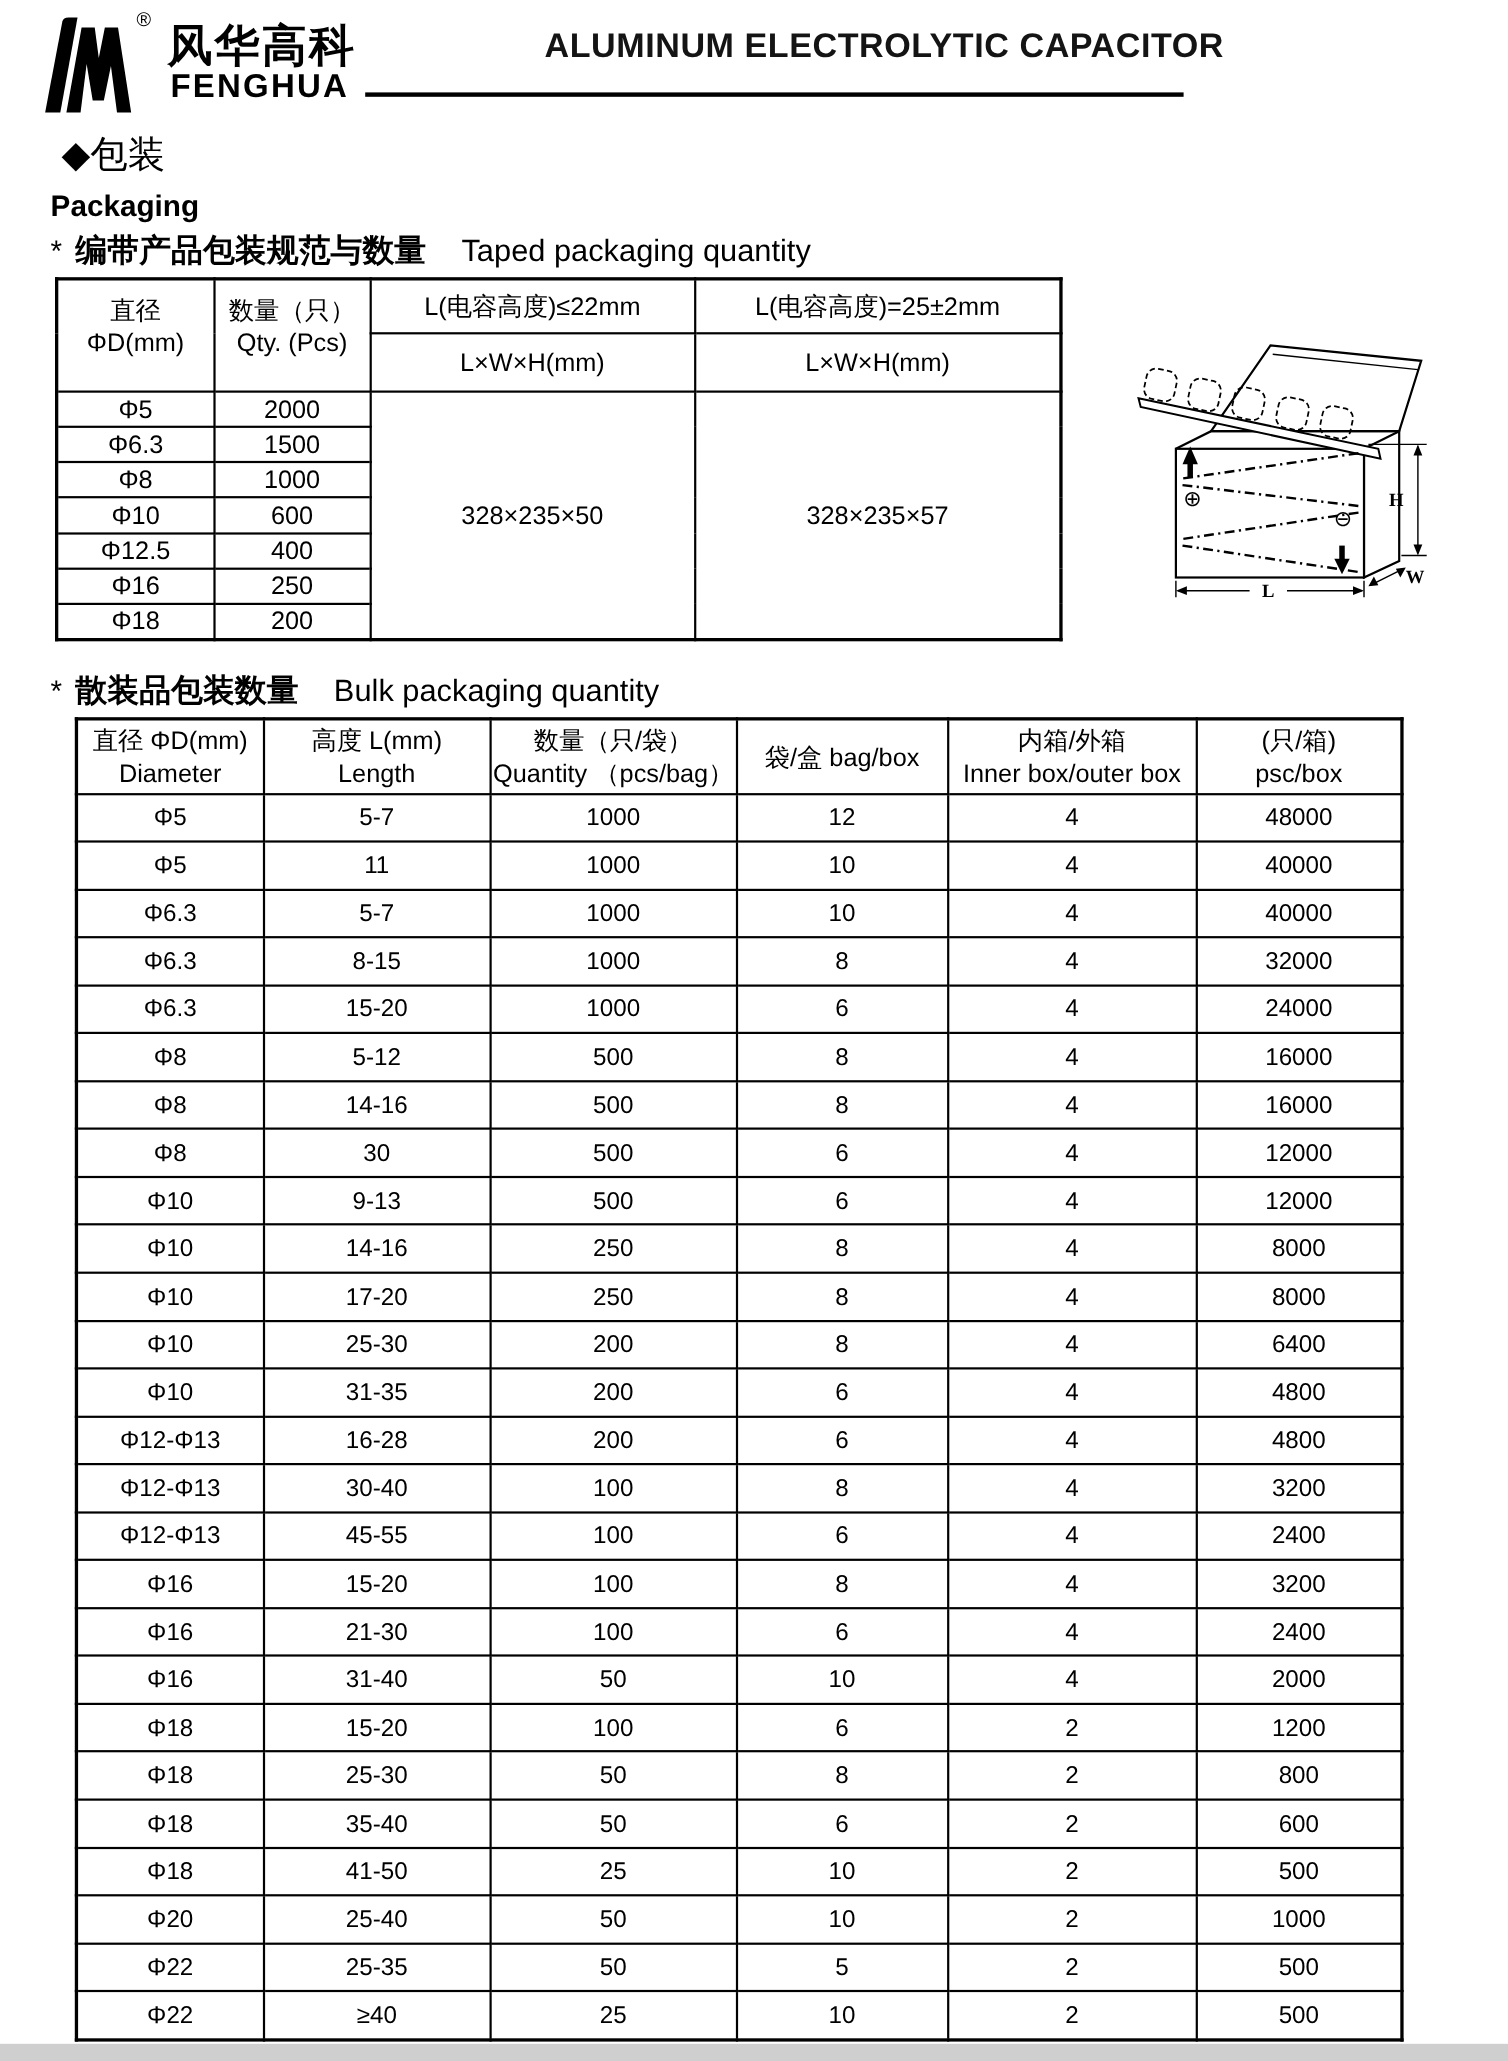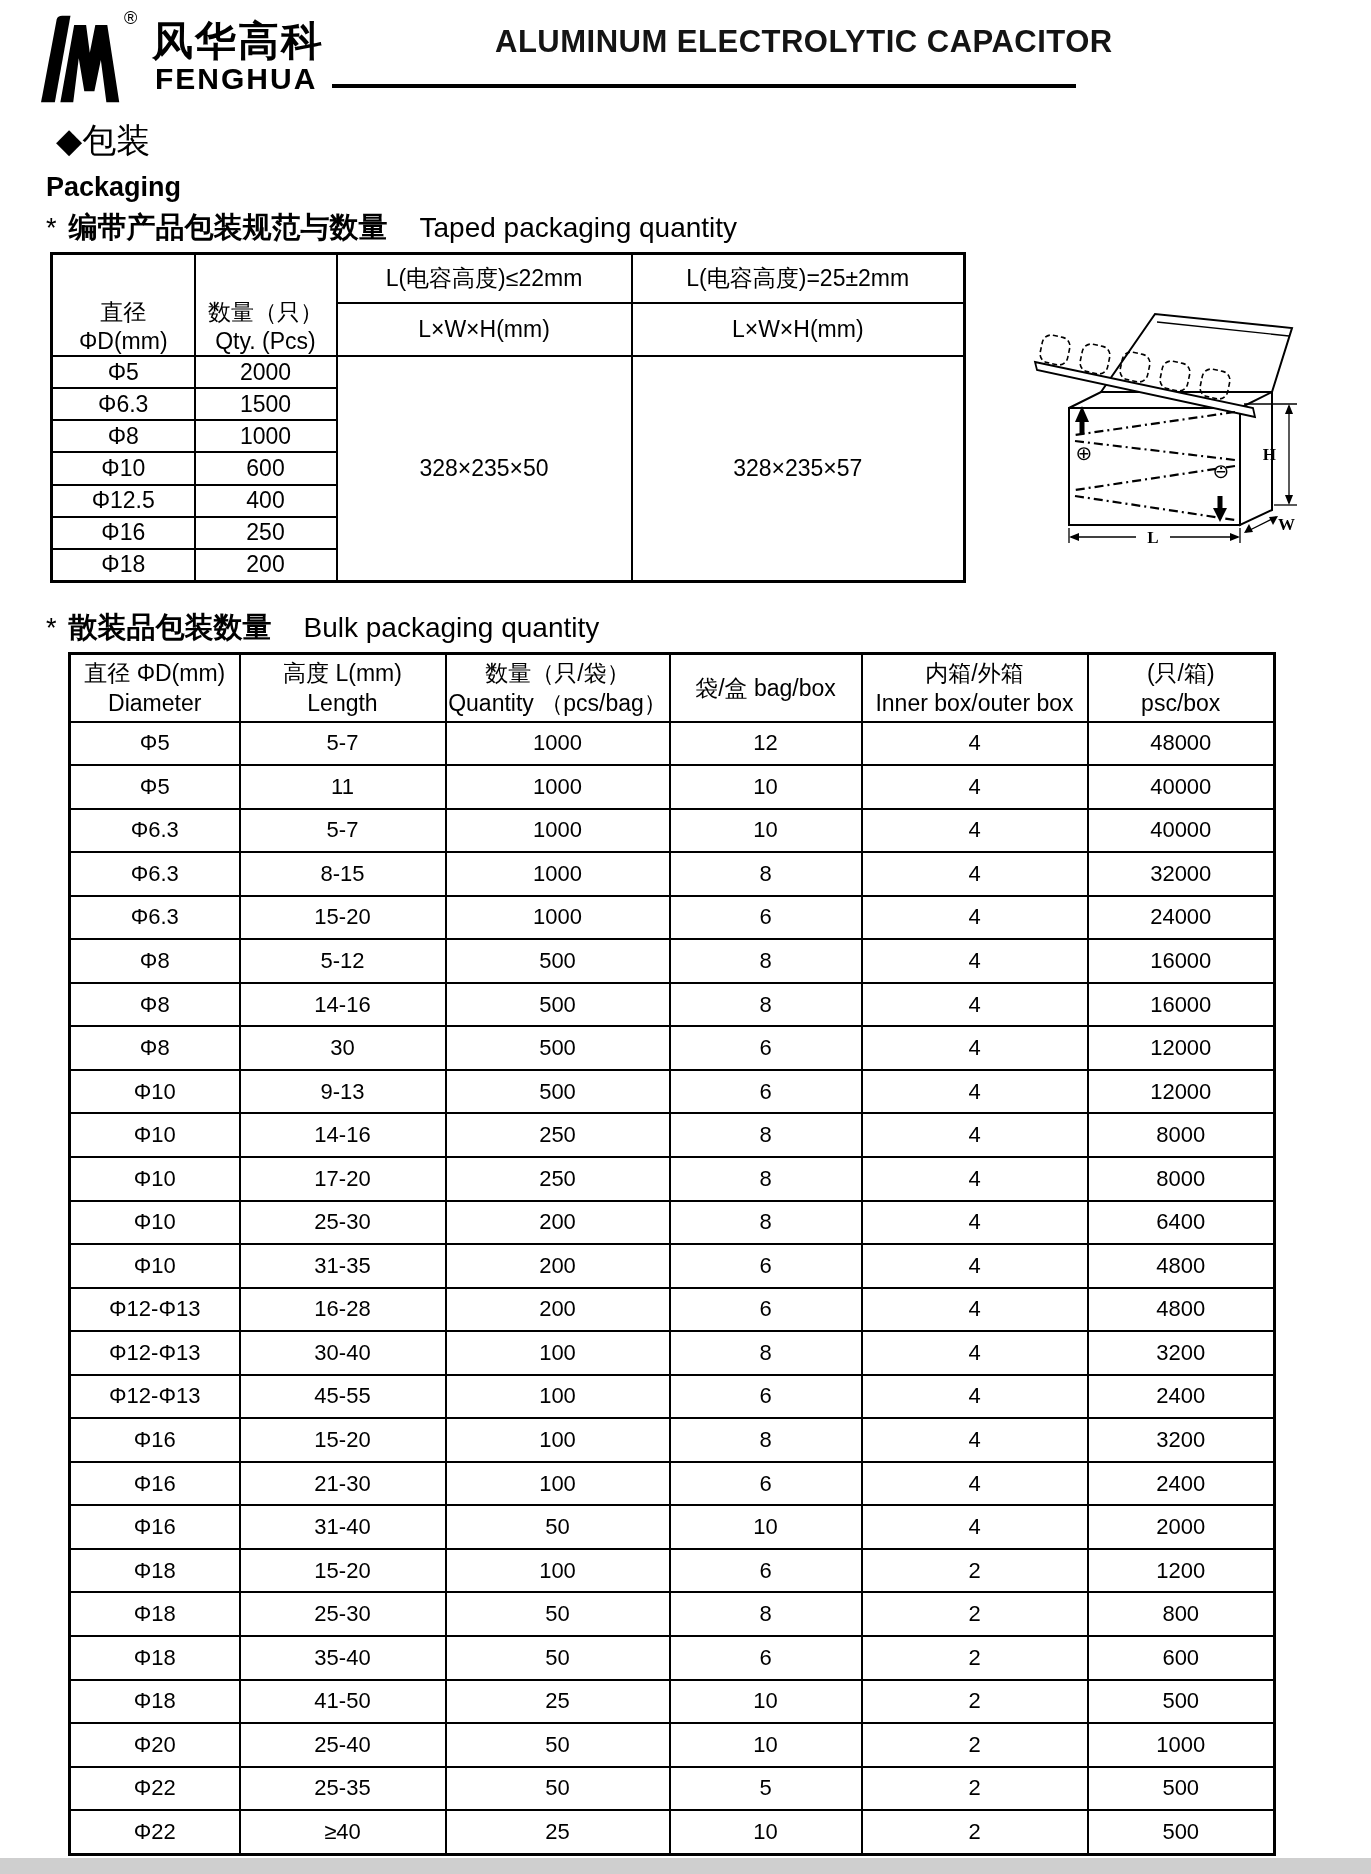--- a/index.html
+++ b/index.html
@@ -24,21 +24,21 @@
   .sub-heading .cn   { font-size:29px; font-weight:600; }
   .sub-heading .en   { font-size:28px; margin-left:32px; }
   .taped-heading { left:46px; top:208px; }
   .bulk-heading  { left:46px; top:608px; }
   
   table { border-collapse:collapse; table-layout:fixed; text-align:center; }
   td,th { border:2px solid #000; font-weight:normal; overflow:hidden; }
   .t1 { position:absolute; left:50px; top:252px; width:913px; height:331px; font-size:23px; }
   .t1 .hr1 { height:46px; }
   .t1 .hr2 { height:50px; }
-  .t1 .stack { display:flex; flex-direction:column; justify-content:flex-end; height:88px;margin-top:12px; }
+  .t1 .stack { display:flex; flex-direction:column; justify-content:flex-start; height:88px;margin-top:12px; }
   .t2 { position:absolute; left:68px; top:652px; width:1205px; height:1204px; font-size:22px; }
   .t2 thead tr { height:68px; }
   .t2 th { font-size:23px; line-height:30px; }
   table { border:3px solid #000; }
   
   .box-diagram { position:absolute; left:1020px; top:300px; width:290px; height:245px; }
   .dim-label { font-family:"Liberation Serif","DejaVu Serif",serif; font-weight:bold; font-size:17px; }
   .pol-label { font-family:"DejaVu Sans",sans-serif; font-size:20px; }
   
   .footer-bar { position:absolute; left:0; top:1858px; width:1371px; height:16px; background:#cfcfcf; }

